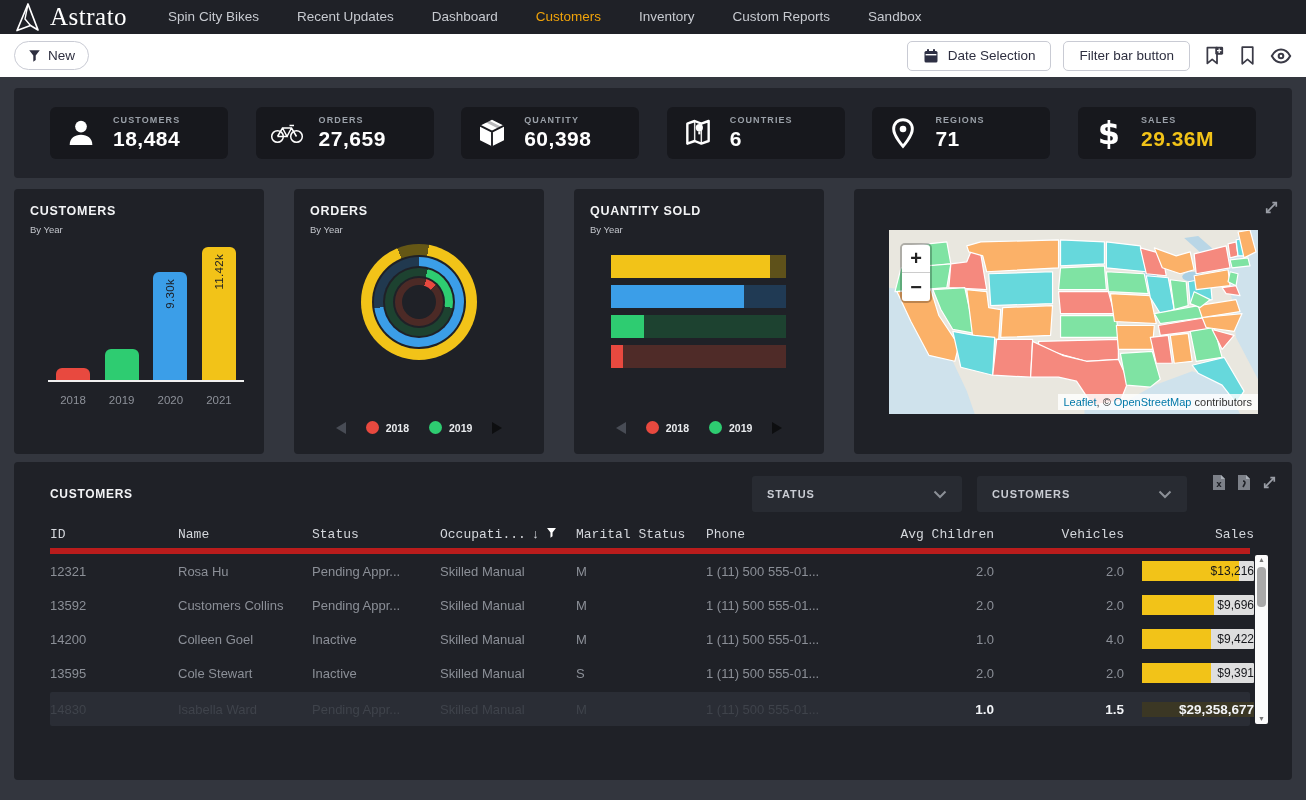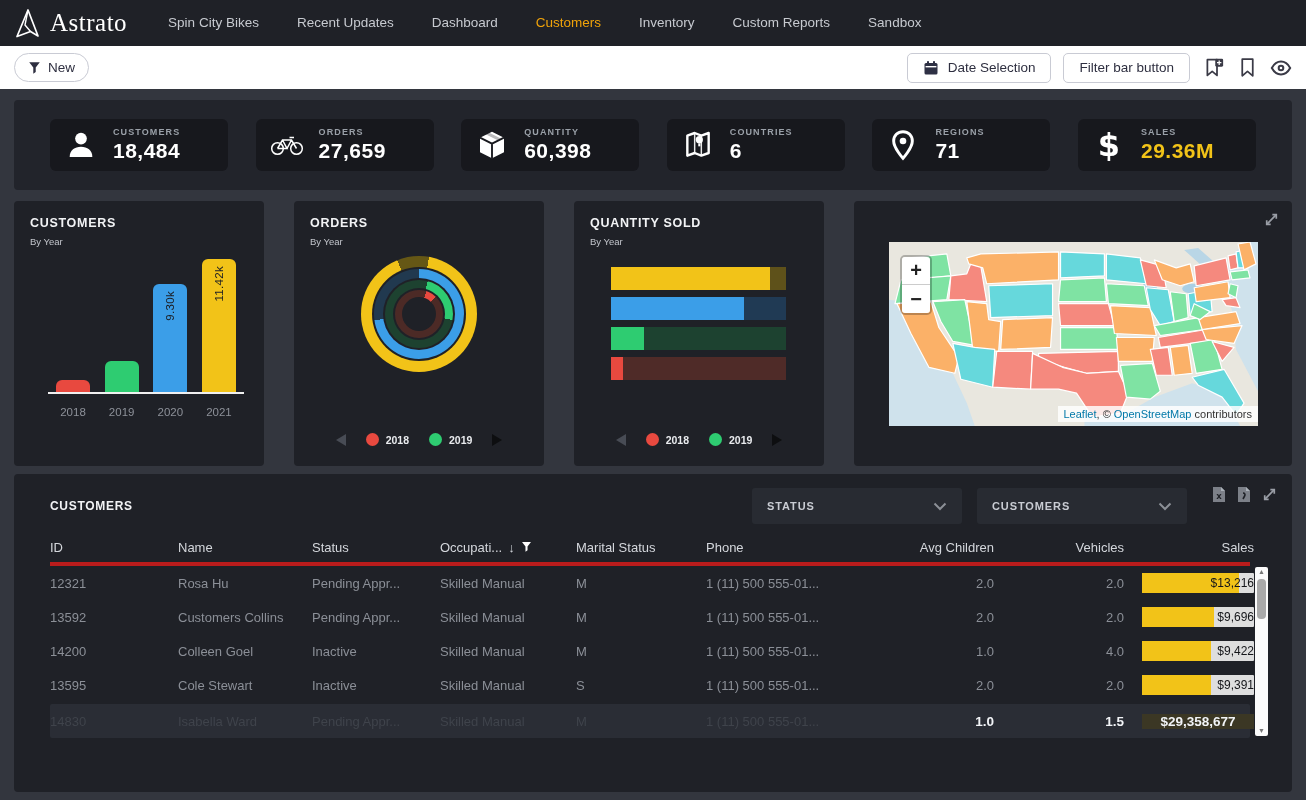--- a/index.html
+++ b/index.html
@@ -1,20 +1,20 @@
 <!DOCTYPE html>
 <html><head>
 <meta charset="utf-8">
 <style>
   * { box-sizing: border-box; margin: 0; padding: 0; }
   html,body { width:1306px; height:800px; overflow:hidden; }
   body { background:#33363e; font-family:"Liberation Sans", sans-serif; }
 
   
-  .topnav { height:46px; background:#1f2127; display:flex; align-items:center; padding:0 14px; }
+  .topnav { height:34px; background:#1f2127; display:flex; align-items:center; padding:0 14px; }
   .brand { display:flex; align-items:center; gap:9px; margin-right:22px; cursor:pointer; }
   .brand-name { color:#fff; font-family:"Liberation Serif", serif; font-size:25px; letter-spacing:.5px; }
   .nav-item { color:#c7cad0; font-size:13.5px; padding:0 19px; line-height:46px; cursor:pointer; white-space:nowrap; }
   .nav-item.active { color:#f0a30a; }
 
   
   .toolbar { height:43px; background:#fff; display:flex; align-items:center; padding:0 14px; }
   .pill { border:1px solid #c9cbd4; border-radius:15px; height:29px; display:flex; align-items:center; gap:7px; padding:0 13px; font-size:13.5px; color:#2e2f40; background:#fff; cursor:pointer; }
   .tb-right { margin-left:auto; display:flex; align-items:center; gap:12px; }
   .tb-btn { border:1px solid #c9cbd4; border-radius:5px; height:30px; display:flex; align-items:center; gap:9px; padding:0 15px; font-size:13.5px; color:#2e2f40; background:#fff; cursor:pointer; white-space:nowrap; }
@@ -76,32 +76,32 @@
   .table-panel { background:#1f2127; border-radius:4px; margin-top:8px; height:318px; position:relative; }
   .table-head { display:flex; align-items:center; padding:14px 14px 0 36px; }
   .table-title { color:#f2f3f5; font-weight:bold; font-size:12px; letter-spacing:.7px; margin-right:auto; }
   .dd { width:210px; height:36px; background:#282b32; border-radius:3px; display:flex; align-items:center; justify-content:space-between; padding:0 15px; color:#c9ccd3; font-weight:bold; font-size:11px; letter-spacing:.9px; margin-left:15px; cursor:pointer; }
   .head-icons { display:flex; align-items:center; gap:9px; margin-left:24px; align-self:flex-start; margin-top:-2px; }
   .head-icons > * { cursor:pointer; }
 
   .twrap { margin:8px 24px 0 36px; position:relative; padding-right:18px; }
   .tgrid { display:grid; grid-template-columns:128px 134px 128px 136px 130px 160px 128px 130px 130px; align-items:center; }
   .trow { height:34px; }
-  .thead-row { height:34px; border-bottom:4px solid #b91c1c; color:#d4d7dc; font-size:13px; }
+  .thead-row { height:34px; border-bottom:6px solid #b91c1c; color:#d4d7dc; font-size:13px;font-family:Liberation Mono, monospace; }
   .th { display:flex; align-items:center; gap:6px; cursor:pointer; }
   .th.r, .td.r { justify-content:flex-end; text-align:right; }
   .td { color:#8b8f97; font-size:13px; display:flex; align-items:center; white-space:nowrap; overflow:hidden; }
   .sales-bar { width:112px; height:20px; background:#dedede; position:relative; border-radius:1px; }
   .sales-fill { position:absolute; left:0; top:0; bottom:0; background:#f2c318; }
   .sales-text { position:relative; padding-left:6px; font-size:12px; color:#15161a; line-height:20px; }
 
   .totals-row { background:#2a2d35; height:34px; margin-top:2px; border-radius:2px; }
   .ghost { color:#3f434b; }
   .total-val { color:#f2f4f7; font-weight:bold; font-size:13.5px; }
-  .total-sales-cell { position:relative; justify-content:center;margin-left:18px; }
+  .total-sales-cell { position:relative; justify-content:flex-end;margin-left:18px; }
   .ghost-bar { position:absolute; right:0; width:112px; height:20px; background:#3b3724; border-radius:1px; }
   .total-sales-text { position:relative; color:#f2f4f7; font-weight:bold; font-size:13.5px; }
 
   .tscroll { position:absolute; right:0; top:35px; bottom:2px; width:13px; background:#fbfbfb; border-radius:2px; display:flex; flex-direction:column; align-items:center; }
   .tscroll .arr { font-size:7px; color:#777; line-height:10px; height:10px; cursor:pointer; }
   .tscroll .thumb { width:9px; height:40px; background:#a9a9a9; border-radius:4px; margin-top:2px; cursor:grab; }
   .tscroll .spacer { flex:1; }
 </style>
 </head>
 <body>

